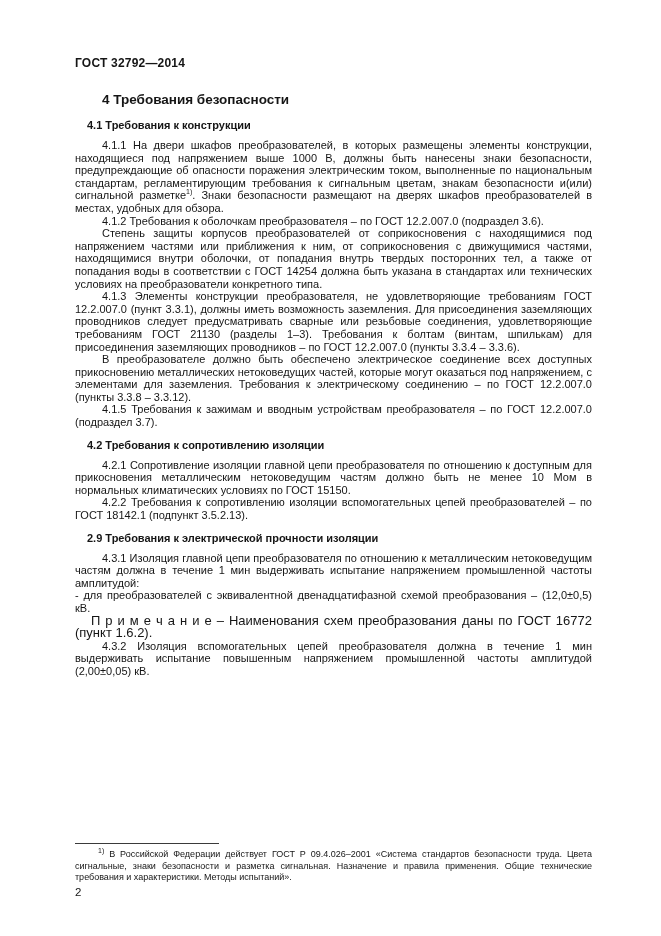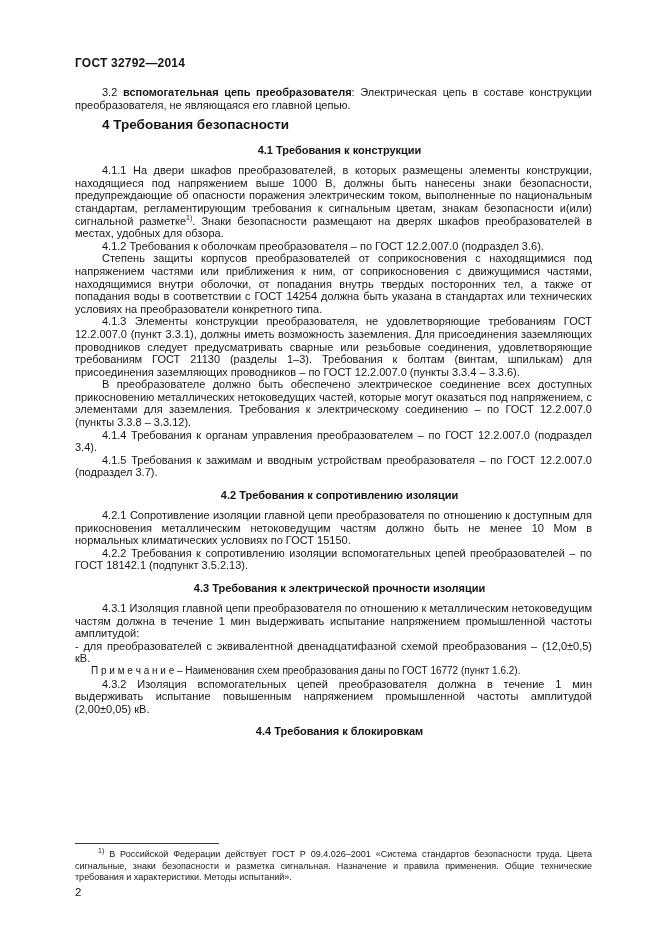--- a/index.html
+++ b/index.html
@@ -24,24 +24,24 @@
     text-align:justify;
   }
   .p { margin:0; }
   .p.indent { text-indent:27px; }
   .h1 {
     font-weight:bold; font-size:13.5px; line-height:15px;
     margin:6px 0 12px 27px; text-align:left; text-indent:0;
   }
   .h2 {
     font-weight:bold; font-size:11px; line-height:13px;
-    margin:10px 0 7px 12px; text-align:center; text-indent:0;
+    margin:10px 0 7px 12px; text-align:left; text-indent:0;
   }
   .note {
-    font-size:10px; line-height:12.6px; text-indent:16px;
+    font-size:13px; line-height:12.6px; text-indent:16px;
   }
   .b { font-weight:bold; }
   sup { font-size:7px; line-height:0; vertical-align:super; }
   .footnote-rule {
     position:absolute; left:75px; top:843px;
     width:144px; height:0;
     border-top:1px solid #3a3a3a;
   }
   .footnote-text {
     position:absolute; left:75px; top:849px;
@@ -57,39 +57,36 @@
 </head>
 <body>
 
 <div class="page">
 
   <div class="doc-header">
     <span>ГОСТ 32792—2014</span>
   </div>
 
   <div class="content">
-      <p class="p para indent"><span>3.2 </span><span class="b">вспомогательная цепь преобразователя</span><span>: Электрическая цепь в составе конструкции преобразователя, не являющаяся его главной цепью.</span></p>
       <p class="p h1"><span>4 Требования безопасности</span></p>
       <p class="p h2"><span>4.1 Требования к конструкции</span></p>
       <p class="p para indent"><span>4.1.1 На двери шкафов преобразователей, в которых размещены элементы конструкции, находящиеся под напряжением выше 1000 В, должны быть нанесены знаки безопасности, предупреждающие об опасности поражения электрическим током, выполненные по национальным стандартам, регламентирующим требования к сигнальным цветам, знакам безопасности и(или) сигнальной разметке</span><sup>1)</sup><span>. Знаки безопасности размещают на дверях шкафов преобразователей в местах, удобных для обзора.</span></p>
       <p class="p para indent"><span>4.1.2 Требования к оболочкам преобразователя – по ГОСТ 12.2.007.0 (подраздел 3.6).</span></p>
       <p class="p para indent"><span>Степень защиты корпусов преобразователей от соприкосновения с находящимися под напряжением частями или приближения к ним, от соприкосновения с движущимися частями, находящимися внутри оболочки, от попадания внутрь твердых посторонних тел, а также от попадания воды в соответствии с ГОСТ 14254 должна быть указана в стандартах или технических условиях на преобразователи конкретного типа.</span></p>
       <p class="p para indent"><span>4.1.3 Элементы конструкции преобразователя, не удовлетворяющие требованиям ГОСТ 12.2.007.0 (пункт 3.3.1), должны иметь возможность заземления. Для присоединения заземляющих проводников следует предусматривать сварные или резьбовые соединения, удовлетворяющие требованиям ГОСТ 21130 (разделы 1–3). Требования к болтам (винтам, шпилькам) для присоединения заземляющих проводников – по ГОСТ 12.2.007.0 (пункты 3.3.4 – 3.3.6).</span></p>
       <p class="p para indent"><span>В преобразователе должно быть обеспечено электрическое соединение всех доступных прикосновению металлических нетоковедущих частей, которые могут оказаться под напряжением, с элементами для заземления. Требования к электрическому соединению – по ГОСТ 12.2.007.0 (пункты 3.3.8 – 3.3.12).</span></p>
-      <p class="p para indent"><span>4.1.4 Требования к органам управления преобразователем – по ГОСТ 12.2.007.0 (подраздел 3.4).</span></p>
       <p class="p para indent"><span>4.1.5 Требования к зажимам и вводным устройствам преобразователя – по ГОСТ 12.2.007.0 (подраздел 3.7).</span></p>
       <p class="p h2"><span>4.2 Требования к сопротивлению изоляции</span></p>
       <p class="p para indent"><span>4.2.1 Сопротивление изоляции главной цепи преобразователя по отношению к доступным для прикосновения металлическим нетоковедущим частям должно быть не менее 10 Мом в нормальных климатических условиях по ГОСТ 15150.</span></p>
       <p class="p para indent"><span>4.2.2 Требования к сопротивлению изоляции вспомогательных цепей преобразователей – по ГОСТ 18142.1 (подпункт 3.5.2.13).</span></p>
-      <p class="p h2"><span>4.3 Требования к электрической прочности изоляции</span></p>
+      <p class="p h2"><span>2.9 Требования к электрической прочности изоляции</span></p>
       <p class="p para indent"><span>4.3.1 Изоляция главной цепи преобразователя по отношению к металлическим нетоковедущим частям должна в течение 1 мин выдерживать испытание напряжением промышленной частоты амплитудой:</span></p>
       <p class="p para"><span>- для преобразователей с эквивалентной двенадцатифазной схемой преобразования – (12,0±0,5) кВ.</span></p>
       <p class="p note"><span>П р и м е ч а н и е  –  Наименования схем преобразования даны по ГОСТ 16772 (пункт 1.6.2).</span></p>
       <p class="p para indent"><span>4.3.2 Изоляция вспомогательных цепей преобразователя должна в течение 1 мин выдерживать испытание повышенным напряжением промышленной частоты амплитудой (2,00±0,05) кВ.</span></p>
-      <p class="p h2"><span>4.4 Требования к блокировкам</span></p>
     </div>
 
   <div class="footnote-rule"></div>
 
   <p class="footnote-text"><sup>1)</sup><span> В Российской Федерации действует ГОСТ Р 09.4.026–2001 «Система стандартов безопасности труда. Цвета сигнальные, знаки безопасности и разметка сигнальная. Назначение и правила применения. Общие технические требования и характеристики. Методы испытаний».</span></p>
 
   <div class="page-number">2</div>
 
 </div>
 

